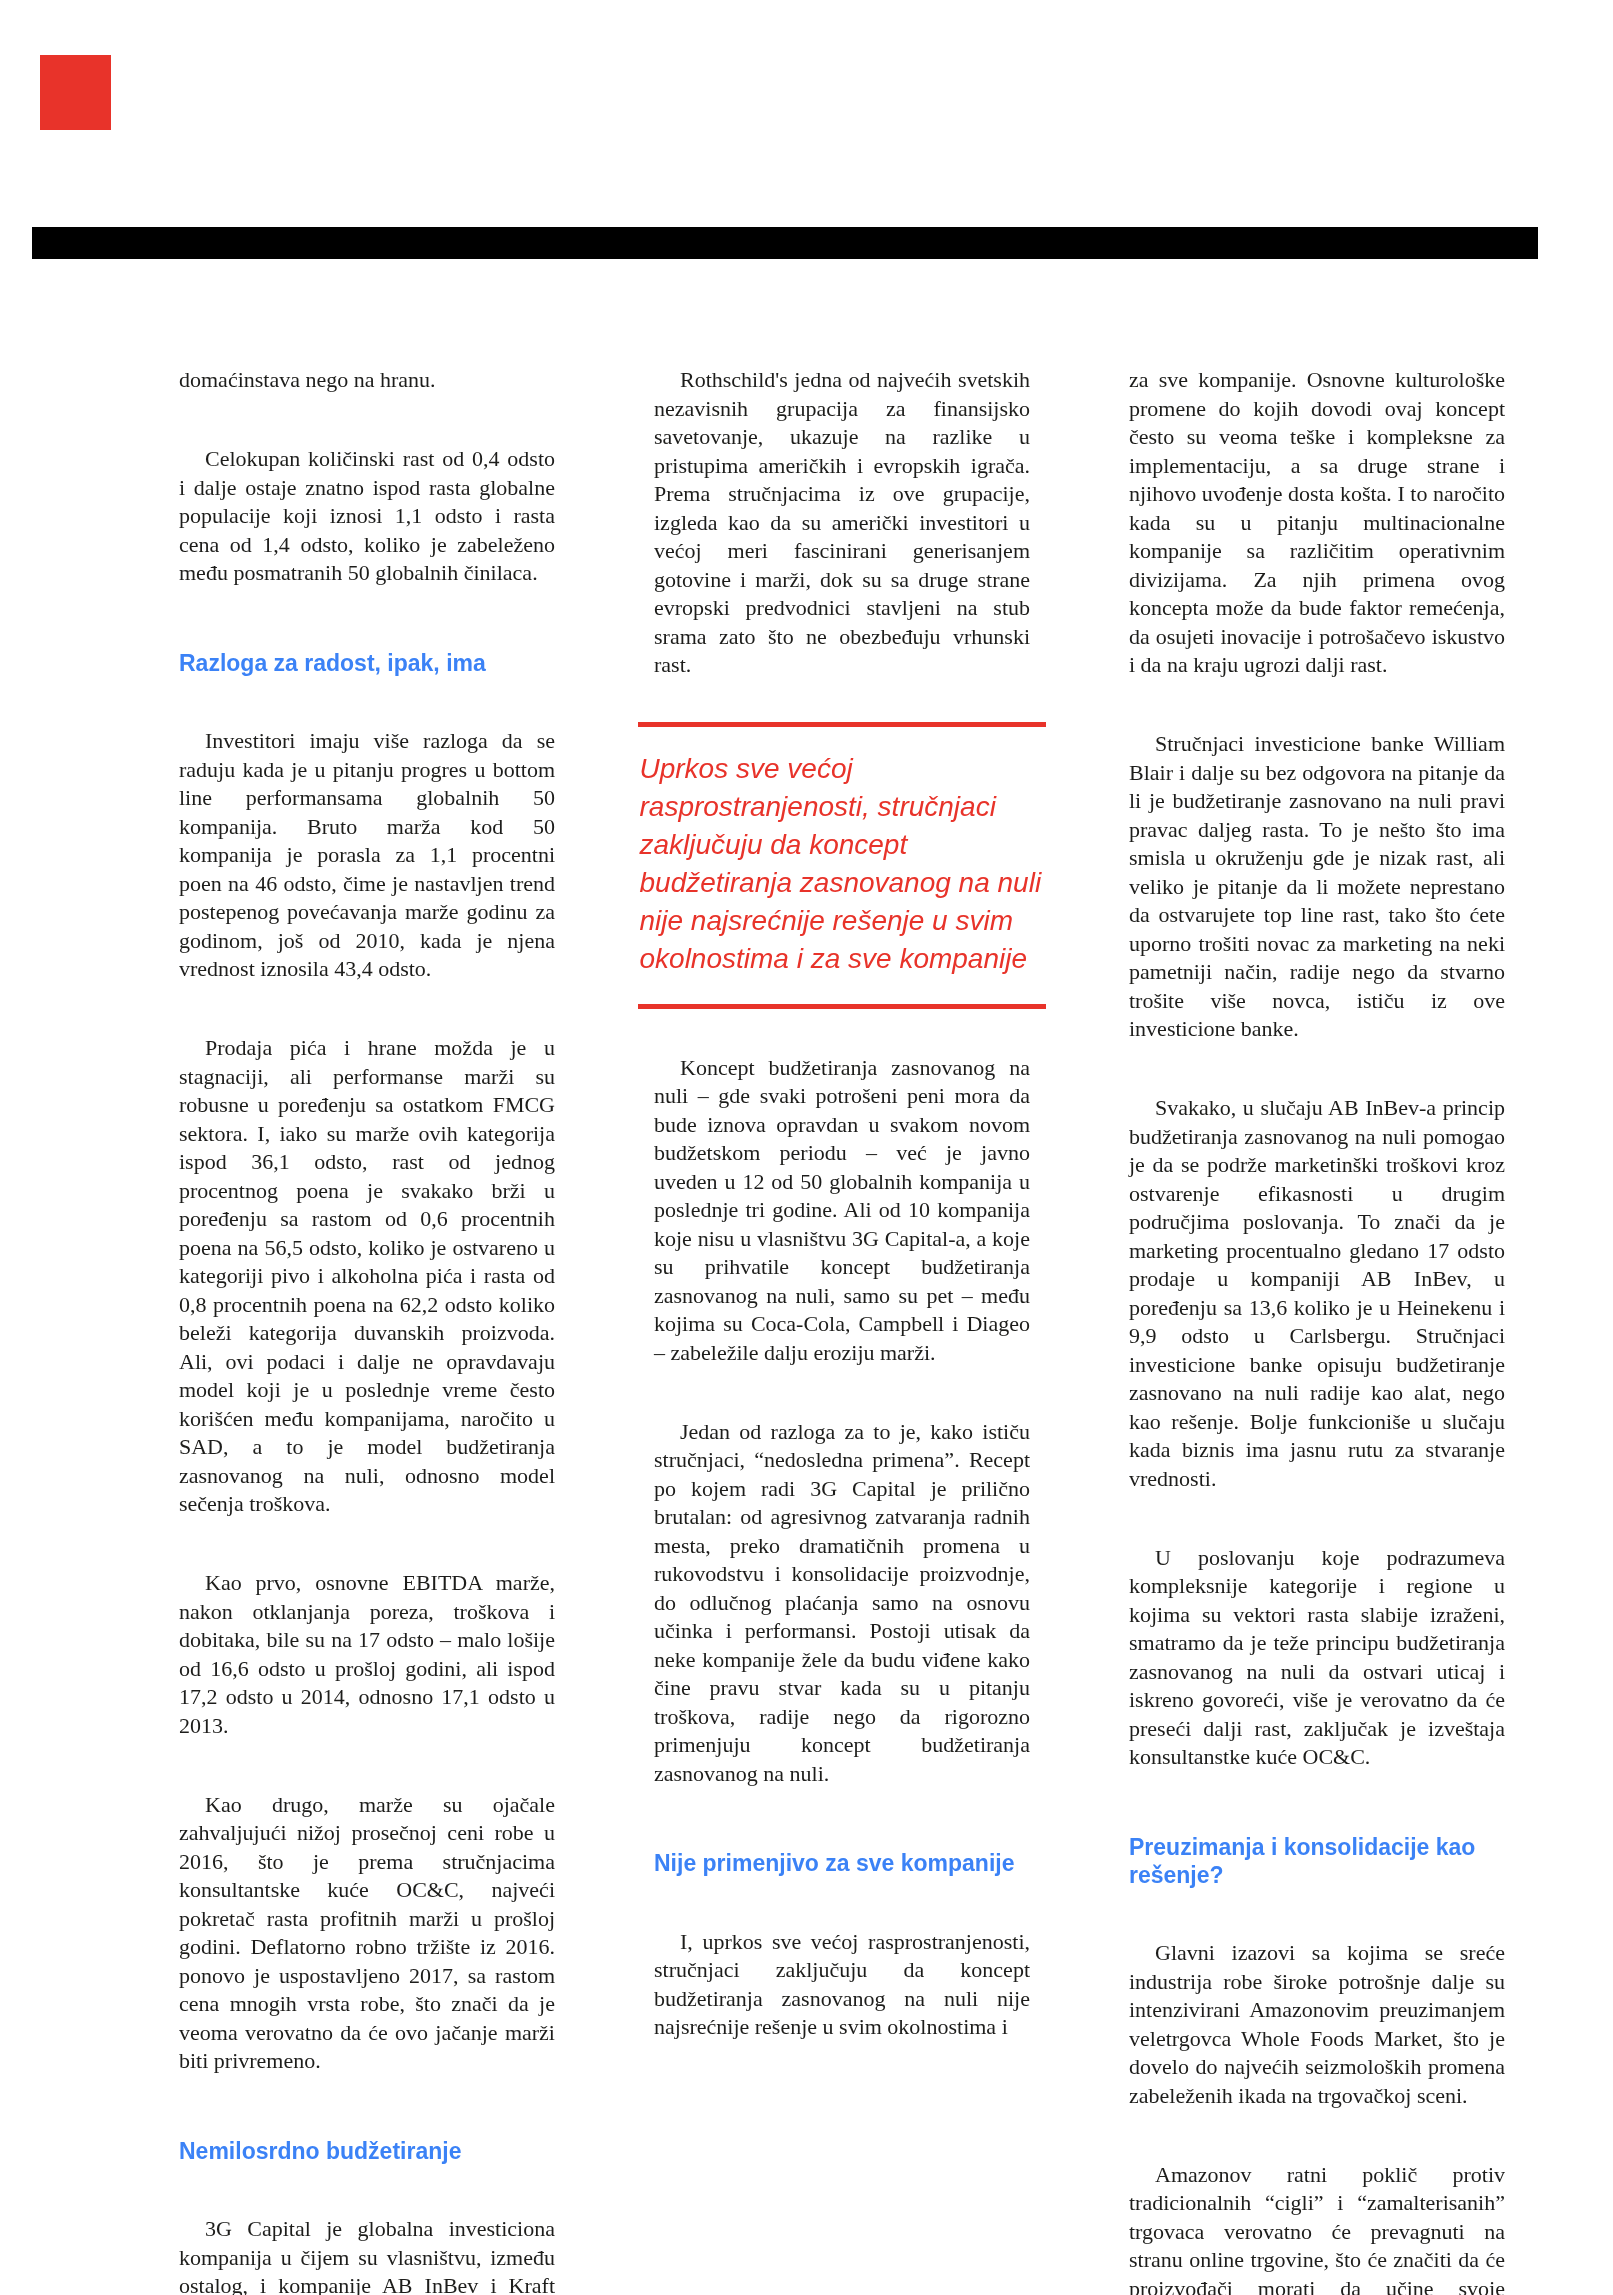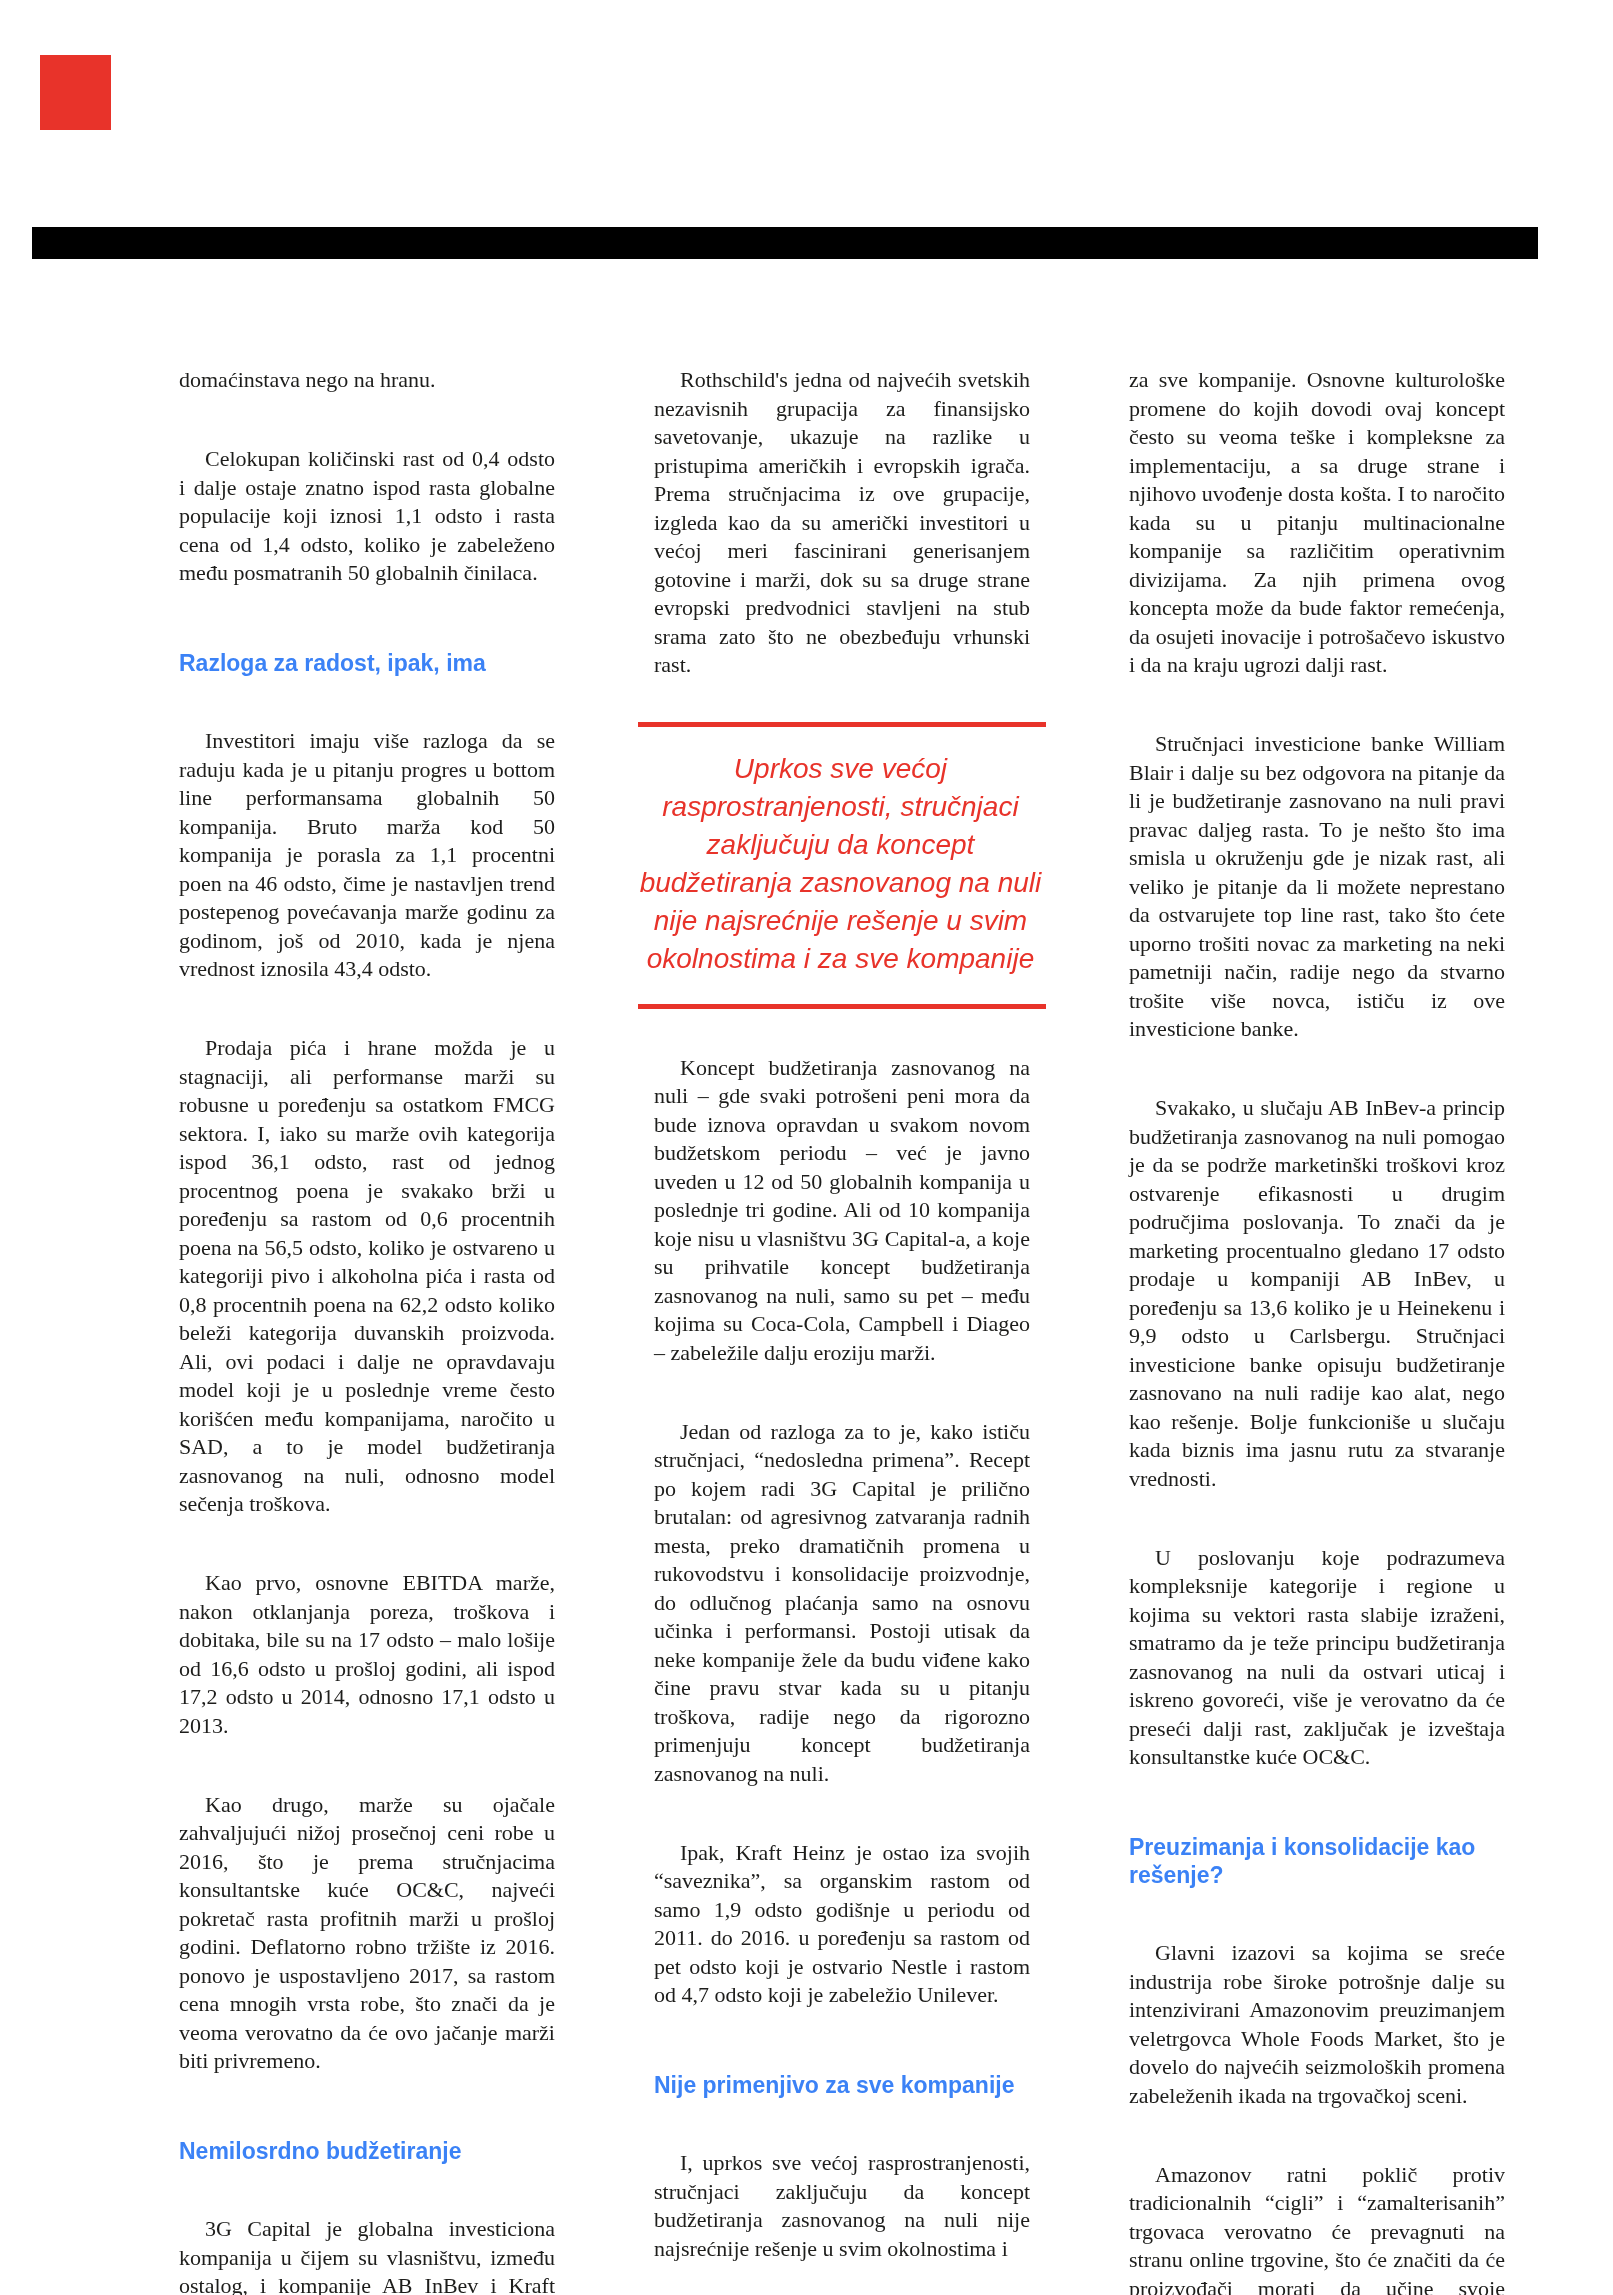--- a/index.html
+++ b/index.html
@@ -34,21 +34,21 @@
   .heading {
     font-family:"Liberation Sans", sans-serif; font-weight:bold;
     font-size:23px; line-height:28px; margin:29px 0 18.5px 0; color:#3b82f6;
   }
   .pullquote {
     margin:26px 0 29px 0; padding:23px 4.6px 26px 1.5px;
     border-top:5.4px solid var(--accent-color,#e8332a);
     border-bottom:5.4px solid var(--accent-color,#e8332a);
     color:var(--accent-color,#e8332a);
     font-family:"Liberation Sans", sans-serif; font-style:italic;
-    font-size:28px; line-height:38px; text-align:center;
+    font-size:28px; line-height:38px; text-align:left;
   }
   .footer {
     position:absolute; left:1049px; top:2208px; width:441px;
     display:flex; align-items:baseline;
     font-family:"Liberation Sans", sans-serif; font-size:19px;
     color:#1d1d1b; white-space:nowrap;
   }
   .footer .copy { font-size:18.5px; margin-right:6.2px; }
   .footer .brand { font-weight:bold; letter-spacing:0.4px; }
   .footer .sep { color:var(--accent-color,#e8332a); margin:0 8.5px; font-weight:bold; }
@@ -76,21 +76,20 @@
       <p class="para">Kao drugo, marže su ojačale zahvaljujući nižoj prosečnoj ceni robe u 2016, što je prema stručnjacima konsultantske kuće OC&amp;C, najveći pokretač rasta profitnih marži u prošloj godini. Deflatorno robno tržište iz 2016. ponovo je uspostavljeno 2017, sa rastom cena mnogih vrsta robe, što znači da je veoma verovatno da će ovo jačanje marži biti privremeno.</p>
       <h2 class="heading">Nemilosrdno budžetiranje</h2>
       <p class="para">3G Capital je globalna investiciona kompanija u čijem su vlasništvu, između ostalog, i kompanije AB InBev i Kraft Heinz, koje su poslednjih meseci uvele pristup budžetiranja zasnovan na nuli, koji je postao dominantan u SAD i koji se polako seli i u Evropu. Ova investiciona firma isporučila je dominantne marže u industriji i obe kompanije – AB InBev i Kraft Heinz, u velikoj meri se oslanjajući na agresivnu kontrolu troškova. Ovaj model je ojačao marže u ABI za osam procentnih poena, odnosno za šest procentnih poena u Kraft Heinz-u.</p>
     </div>
 
     <div class="col">
       <p class="para">Rothschild's jedna od najvećih svetskih nezavisnih grupacija za finansijsko savetovanje, ukazuje na razlike u pristupima američkih i evropskih igrača. Prema stručnjacima iz ove grupacije, izgleda kao da su američki investitori u većoj meri fascinirani generisanjem gotovine i marži, dok su sa druge strane evropski predvodnici stavljeni na stub srama zato što ne obezbeđuju vrhunski rast.</p>
       <div class="pullquote">Uprkos sve većoj rasprostranjenosti, stručnjaci zaključuju da koncept budžetiranja zasnovanog na nuli nije najsrećnije rešenje u svim okolnostima i za sve kompanije</div>
       <p class="para">Koncept budžetiranja zasnovanog na nuli – gde svaki potrošeni peni mora da bude iznova opravdan u svakom novom budžetskom periodu – već je javno uveden u 12 od 50 globalnih kompanija u poslednje tri godine. Ali od 10 kompanija koje nisu u vlasništvu 3G Capital-a, a koje su prihvatile koncept budžetiranja zasnovanog na nuli, samo su pet – među kojima su Coca-Cola, Campbell i Diageo – zabeležile dalju eroziju marži.</p>
       <p class="para">Jedan od razloga za to je, kako ističu stručnjaci, “nedosledna primena”. Recept po kojem radi 3G Capital je prilično brutalan: od agresivnog zatvaranja radnih mesta, preko dramatičnih promena u rukovodstvu i konsolidacije proizvodnje, do odlučnog plaćanja samo na osnovu učinka i performansi. Postoji utisak da neke kompanije žele da budu viđene kako čine pravu stvar kada su u pitanju troškova, radije nego da rigorozno primenjuju koncept budžetiranja zasnovanog na nuli.</p>
-      <p class="para">Ipak, Kraft Heinz je ostao iza svojih “saveznika”, sa organskim rastom od samo 1,9 odsto godišnje u periodu od 2011. do 2016. u poređenju sa rastom od pet odsto koji je ostvario Nestle i rastom od 4,7 odsto koji je zabeležio Unilever.</p>
       <h2 class="heading">Nije primenjivo za sve kompanije</h2>
       <p class="para">I, uprkos sve većoj rasprostranjenosti, stručnjaci zaključuju da koncept budžetiranja zasnovanog na nuli nije najsrećnije rešenje u svim okolnostima i</p>
     </div>
 
     <div class="col">
       <p class="para no-indent">za sve kompanije. Osnovne kulturološke promene do kojih dovodi ovaj koncept često su veoma teške i kompleksne za implementaciju, a sa druge strane i njihovo uvođenje dosta košta. I to naročito kada su u pitanju multinacionalne kompanije sa različitim operativnim divizijama. Za njih primena ovog koncepta može da bude faktor remećenja, da osujeti inovacije i potrošačevo iskustvo i da na kraju ugrozi dalji rast.</p>
       <p class="para">Stručnjaci investicione banke William Blair i dalje su bez odgovora na pitanje da li je budžetiranje zasnovano na nuli pravi pravac daljeg rasta. To je nešto što ima smisla u okruženju gde je nizak rast, ali veliko je pitanje da li možete neprestano da ostvarujete top line rast, tako što ćete uporno trošiti novac za marketing na neki pametniji način, radije nego da stvarno trošite više novca, ističu iz ove investicione banke.</p>
       <p class="para">Svakako, u slučaju AB InBev-a princip budžetiranja zasnovanog na nuli pomogao je da se podrže marketinški troškovi kroz ostvarenje efikasnosti u drugim područjima poslovanja. To znači da je marketing procentualno gledano 17 odsto prodaje u kompaniji AB InBev, u poređenju sa 13,6 koliko je u Heinekenu i 9,9 odsto u Carlsbergu. Stručnjaci investicione banke opisuju budžetiranje zasnovano na nuli radije kao alat, nego kao rešenje. Bolje funkcioniše u slučaju kada biznis ima jasnu rutu za stvaranje vrednosti.</p>
       <p class="para">U poslovanju koje podrazumeva kompleksnije kategorije i regione u kojima su vektori rasta slabije izraženi, smatramo da je teže principu budžetiranja zasnovanog na nuli da ostvari uticaj i iskreno govoreći, više je verovatno da će preseći dalji rast, zaključak je izveštaja konsultanstke kuće OC&amp;C.</p>
       <h2 class="heading">Preuzimanja i konsolidacije kao rešenje?</h2>

